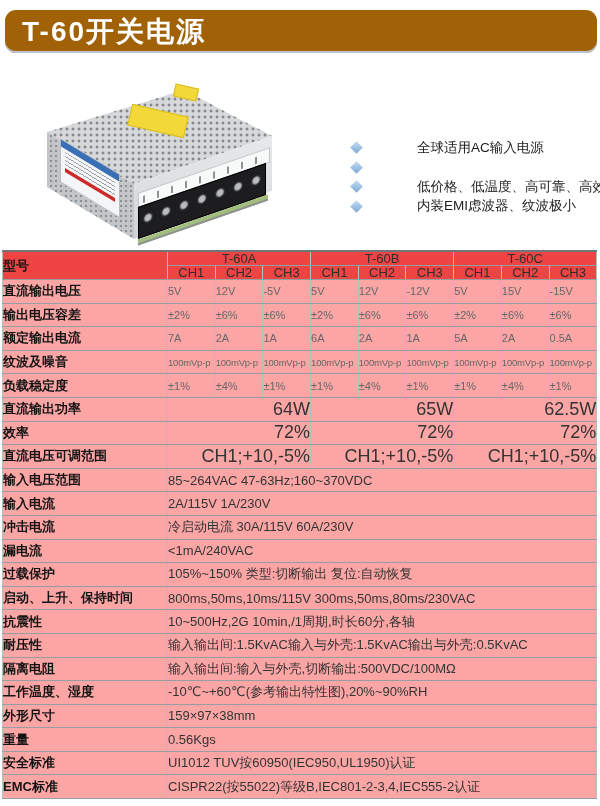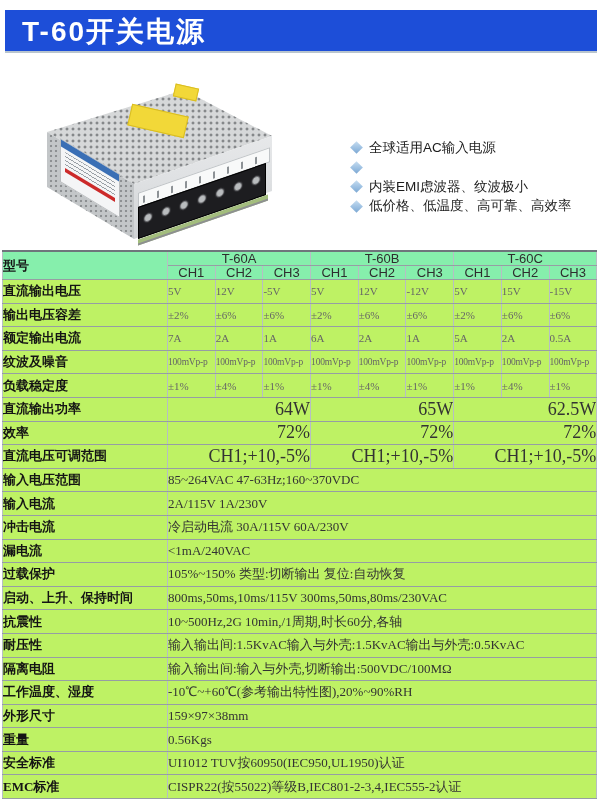--- a/index.html
+++ b/index.html
@@ -5,23 +5,23 @@
   * { margin:0; padding:0; box-sizing:border-box; }
   html,body { width:600px; height:806px; }
   body {
     position:relative; background:#ffffff; overflow:hidden;
     font-family:"Liberation Sans","DejaVu Sans",sans-serif;
   }
 
   
   .titlebar {
     position:absolute; left:5px; top:10px; width:592px; height:43px;
-    background:#1d4ed8;
+    background:#a16207;
     box-shadow: inset 0 -2px 0 #b9c5ce;
-    display:flex; align-items:center;
+    display:flex; align-items:center;border-radius:11px;
   }
   .titlebar .title {
     color:#ffffff; font-size:28px; font-weight:bold; letter-spacing:2px;
     padding-left:17px; line-height:43px; white-space:nowrap;
   }
 
   
   .psu { position:absolute; left:34px; top:84px; width:248px; height:158px; }
   .psu .face { position:absolute; inset:0; }
   .psu .top {
@@ -77,36 +77,36 @@
   }
 
   
   .features { position:absolute; left:350px; top:138px; width:248px; list-style:none; }
   .features li { display:flex; align-items:center; height:19.5px; }
   .diamond {
     width:9px; height:9px; margin:0 8px 0 2px; flex:0 0 9px;
     transform:rotate(45deg);
     background:linear-gradient(135deg,#c7ddf0 0%,#9cc0e2 55%,#7ba7d2 100%);
   }
-  .features .ftxt { font-size:13.5px; color:#1c1c1c; white-space:nowrap; }
+  .features .ftxt { font-size:13.5px; color:#1c1c1c; white-space:nowrap;margin-left:48px; }
 
   
   .spec-wrap { position:absolute; left:2px; top:250px; width:595px; }
   table.spec {
     width:595px; border-collapse:collapse; table-layout:fixed;
     border:1px solid #aab2b8; border-top:2px solid #6e757b;
   }
   table.spec th, table.spec td {
     border:1px solid #b6bec4; border-top-color:#969ea4; border-bottom-color:#969ea4;
     padding:0; overflow:hidden; white-space:nowrap; vertical-align:middle;
   }
   thead tr.r1 { height:14px; }
   thead tr.r2 { height:13px; }
-  tbody tr { height:23.6px; background:#bef264;font-family:Liberation Serif, serif; }
-  th { background:#86efac; font-weight:normal; color:#2e2e2e; font-size:13px; line-height:1; }
+  tbody tr { height:23.6px; background:#fca5a5; }
+  th { background:#ef4444; font-weight:normal; color:#2e2e2e; font-size:13px; line-height:1; }
   th.model { text-align:left; padding-left:8px; font-weight:bold; color:#141414; font-size:13px; }
   td.lbl {
     text-align:left; padding-left:8px; font-weight:bold; color:#141414; font-size:13px;
   }
   td.ch { text-align:left; color:#666; font-size:11px; }
   td.ch.small { font-size:9.5px; letter-spacing:-0.2px; }
   td.grp { text-align:right; color:#333; font-size:18px; }
   td.full { text-align:left; padding-left:9px; color:#333; font-size:13px; }
 </style>
 </head>
@@ -135,25 +135,25 @@
 <ul class="features">
     <li>
       <span class="diamond"></span>
       <span class="ftxt">全球适用AC输入电源</span>
     </li>
     <li>
       <span class="diamond"></span>
     </li>
     <li>
       <span class="diamond"></span>
-      <span class="ftxt">内装EMI虑波器、纹波极小</span>
+      <span class="ftxt">低价格、低温度、高可靠、高效率</span>
     </li>
     <li>
       <span class="diamond"></span>
-      <span class="ftxt">低价格、低温度、高可靠、高效率</span>
+      <span class="ftxt">内装EMI虑波器、纹波极小</span>
     </li>
   </ul>
 
 <div class="spec-wrap">
   <table class="spec">
     <colgroup>
       <col style="width:165px">
       <col span="9" style="width:47.7px">
     </colgroup>
     <thead>

